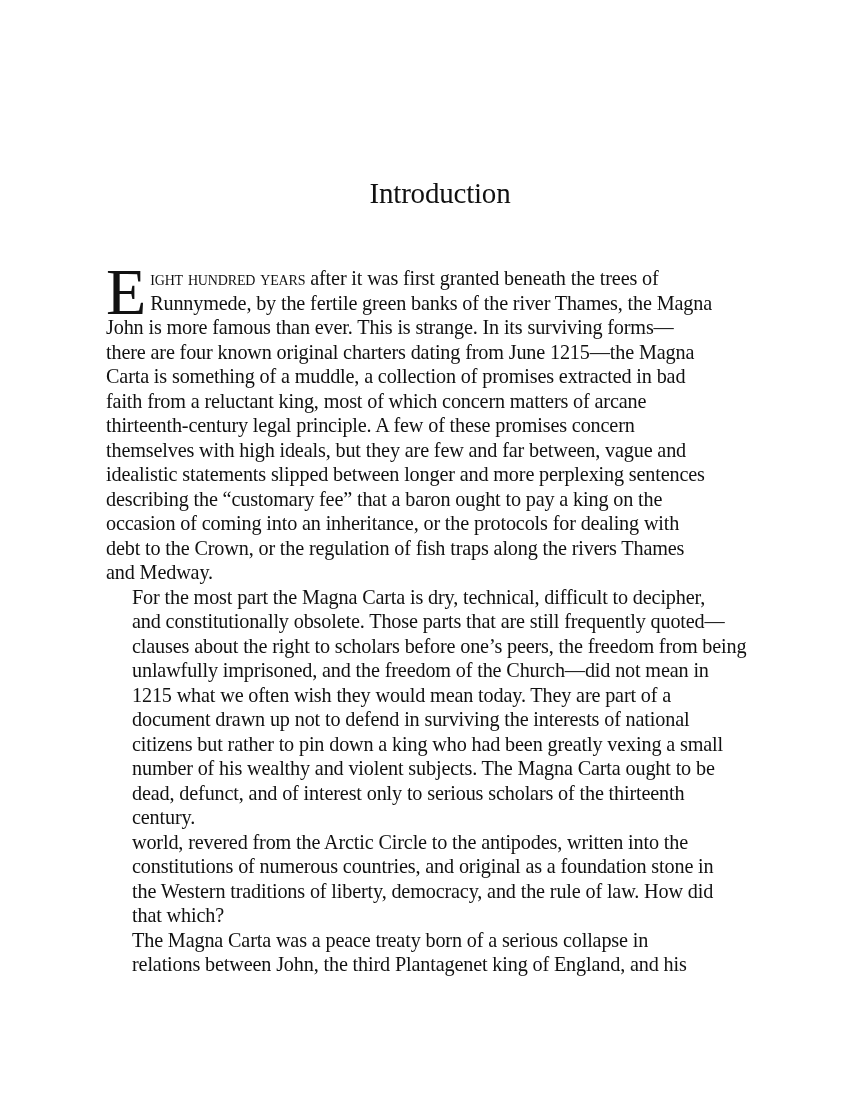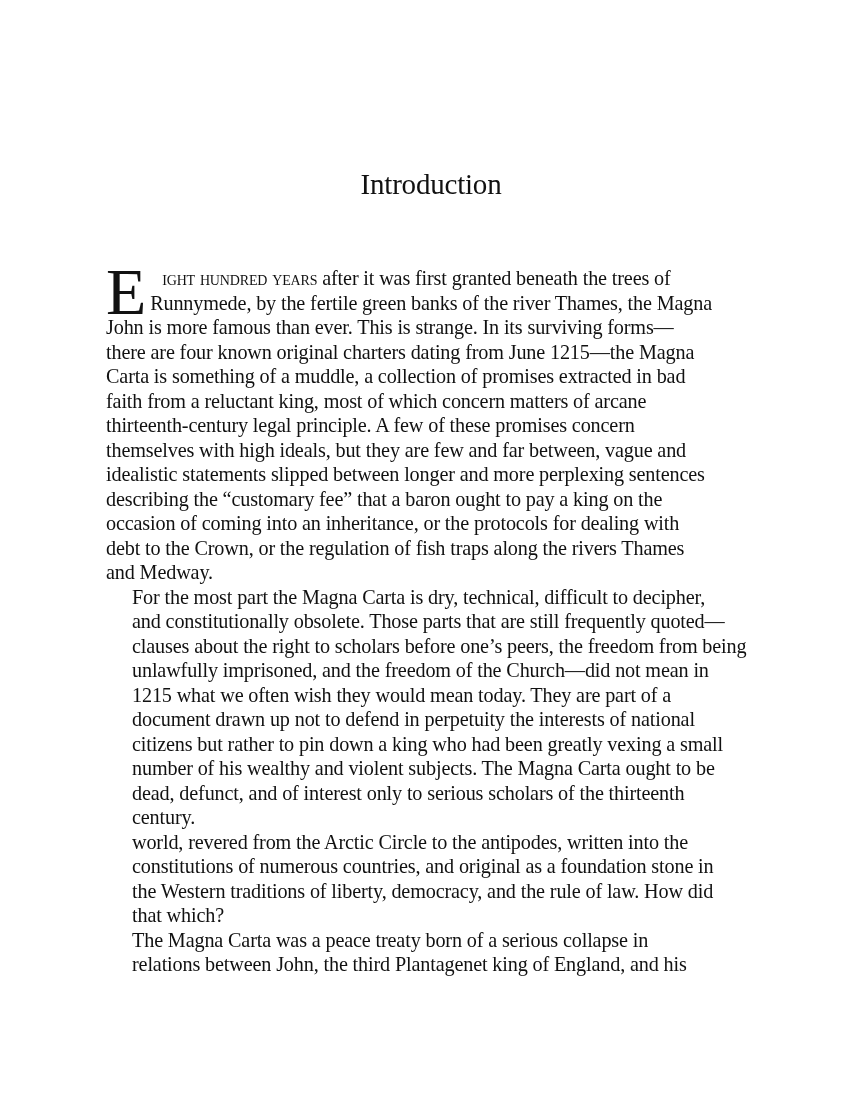--- a/index.html
+++ b/index.html
@@ -22,21 +22,21 @@
       width: 652px;
     }
     .chapter-title {
       position: absolute;
       left: 0;
       width: 650px;
       top: 166px;
       text-align: center;
       font-size: 29px;
       font-weight: normal;
-      margin: 0;
+      margin: 9px;
       line-height: 36px;
       letter-spacing: -0.2px;
     }
     .body-text {
       position: absolute;
       left: 0;
       top: 266px;
       width: 652px;
       font-size: 20.2px;
       line-height: 24.5px;
@@ -59,21 +59,20 @@
       line-height: 48px;
       height: 47px;
       margin-top: 2px;
       margin-right: 4px;
       padding-top: 0;
     }
     .smallcaps {
       font-variant: small-caps;
       text-transform: lowercase;
       font-size: 20.2px;
-      margin-left: 12px;
     }
   </style>
 </head>
 <body>
 
 <div class="page">
   <h1 class="chapter-title">Introduction</h1>
 
   <div class="body-text">
 
@@ -93,21 +92,21 @@
       <span class="line">debt to the Crown, or the regulation of fish traps along the rivers Thames</span>
       <span class="line">and Medway.</span>
     </p>
 
     <p>
       <span class="line" style="text-indent:26px">For the most part the Magna Carta is dry, technical, difficult to decipher,</span>
       <span class="line">and constitutionally obsolete. Those parts that are still frequently quoted—</span>
       <span class="line">clauses about the right to scholars before one’s peers, the freedom from being</span>
       <span class="line">unlawfully imprisoned, and the freedom of the Church—did not mean in</span>
       <span class="line">1215 what we often wish they would mean today. They are part of a</span>
-      <span class="line">document drawn up not to defend in perpetuity the interests of national</span>
+      <span class="line">document drawn up not to defend in surviving the interests of national</span>
       <span class="line">citizens but rather to pin down a king who had been greatly vexing a small</span>
       <span class="line">number of his wealthy and violent subjects. The Magna Carta ought to be</span>
       <span class="line">dead, defunct, and of interest only to serious scholars of the thirteenth</span>
       <span class="line">century.</span>
     </p>
 
     <p>
       <span class="line">world, revered from the Arctic Circle to the antipodes, written into the</span>
       <span class="line">constitutions of numerous countries, and original as a foundation stone in</span>
       <span class="line">the Western traditions of liberty, democracy, and the rule of law. How did</span>

